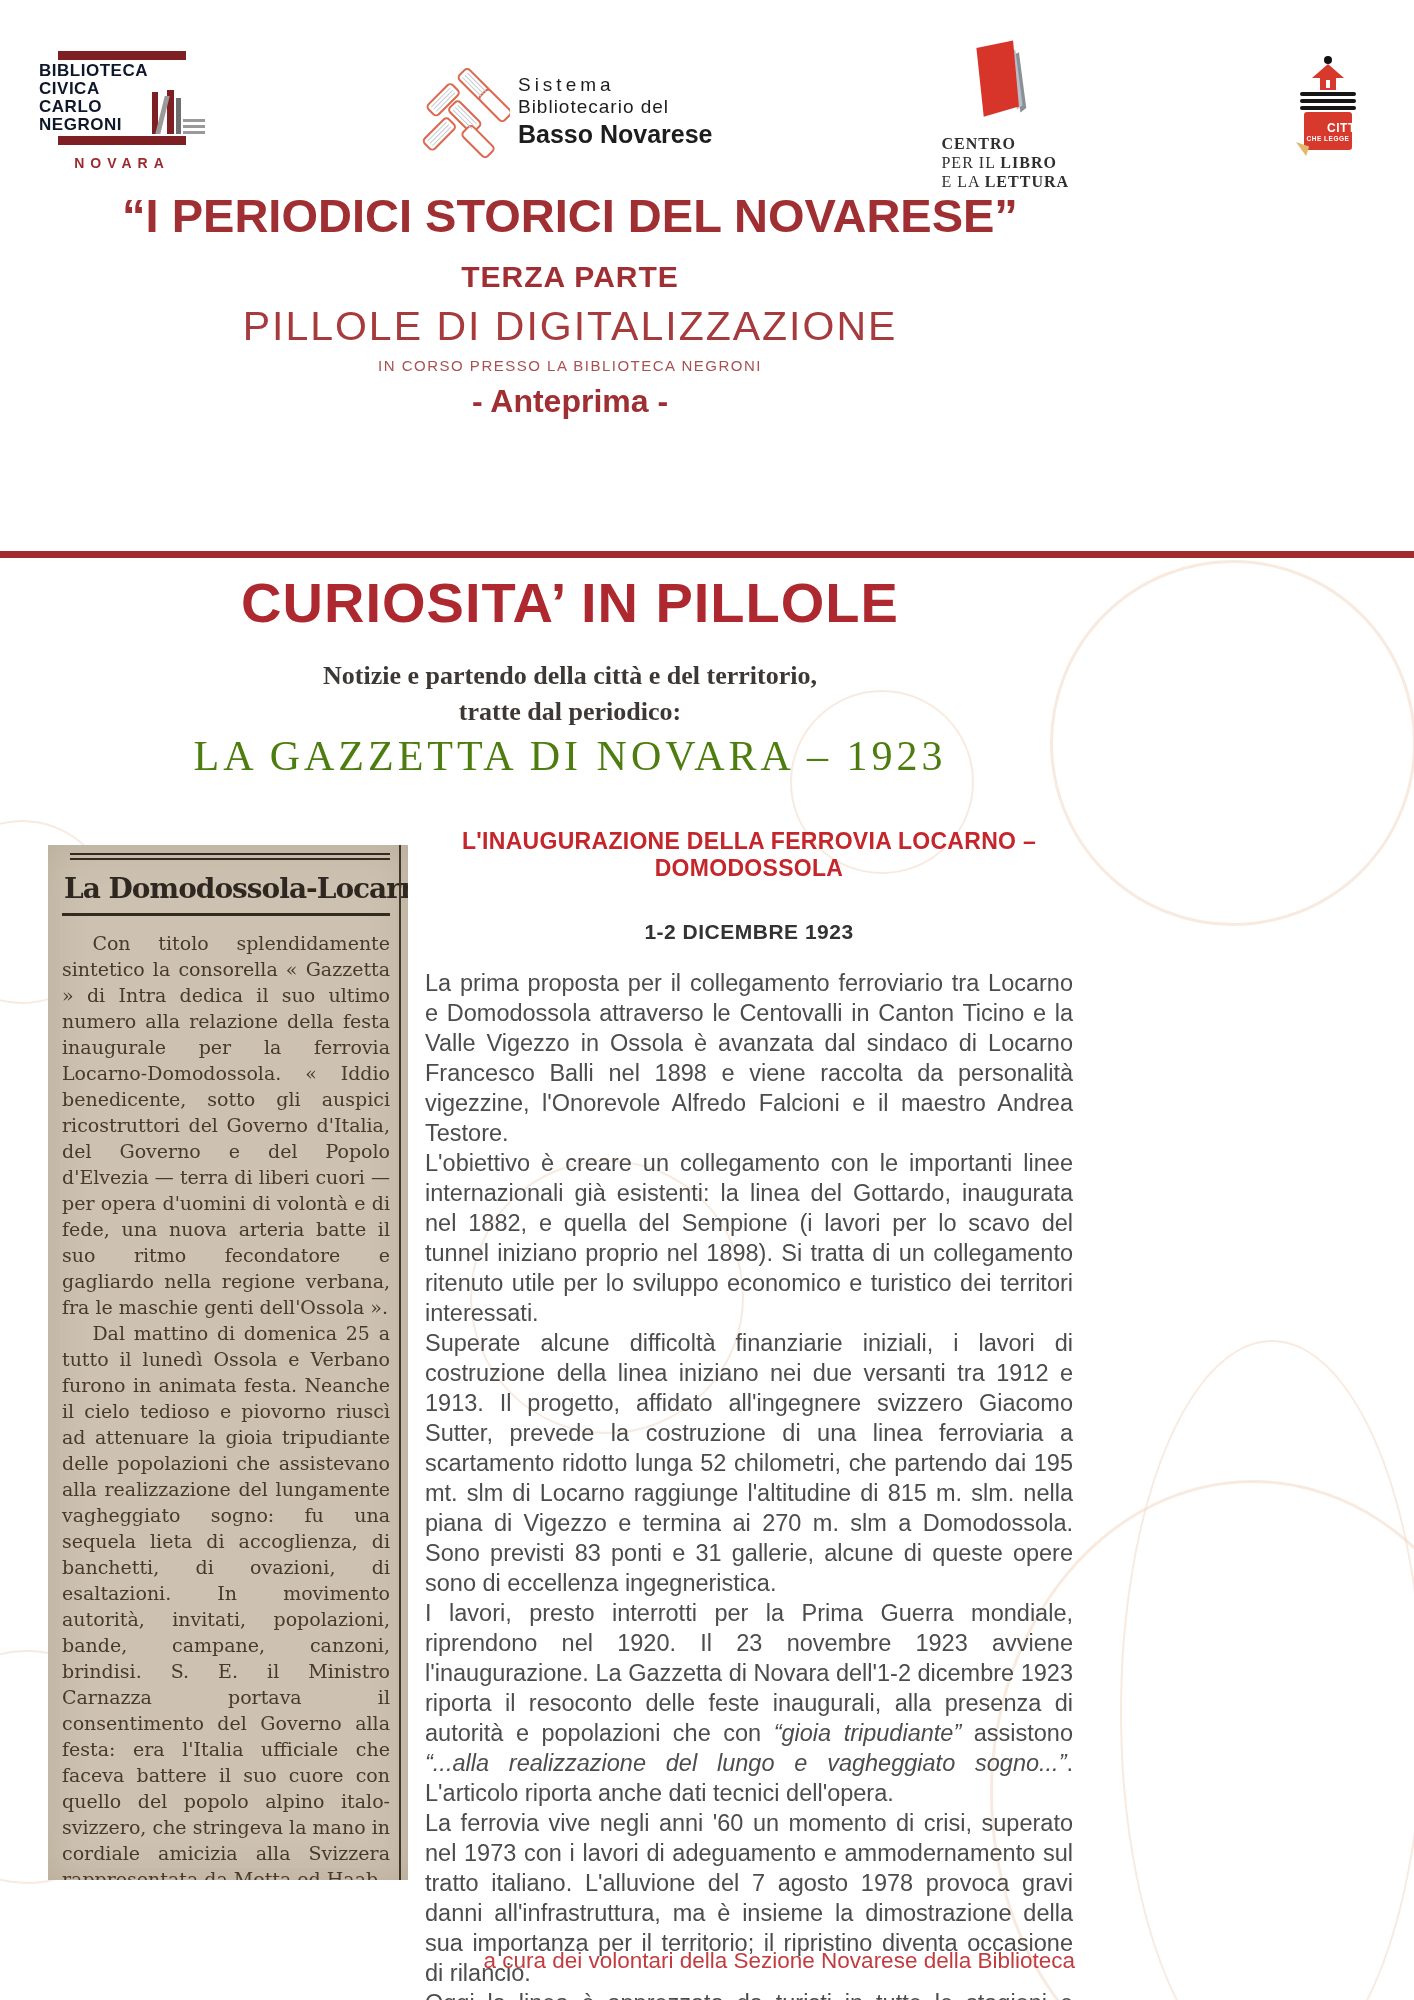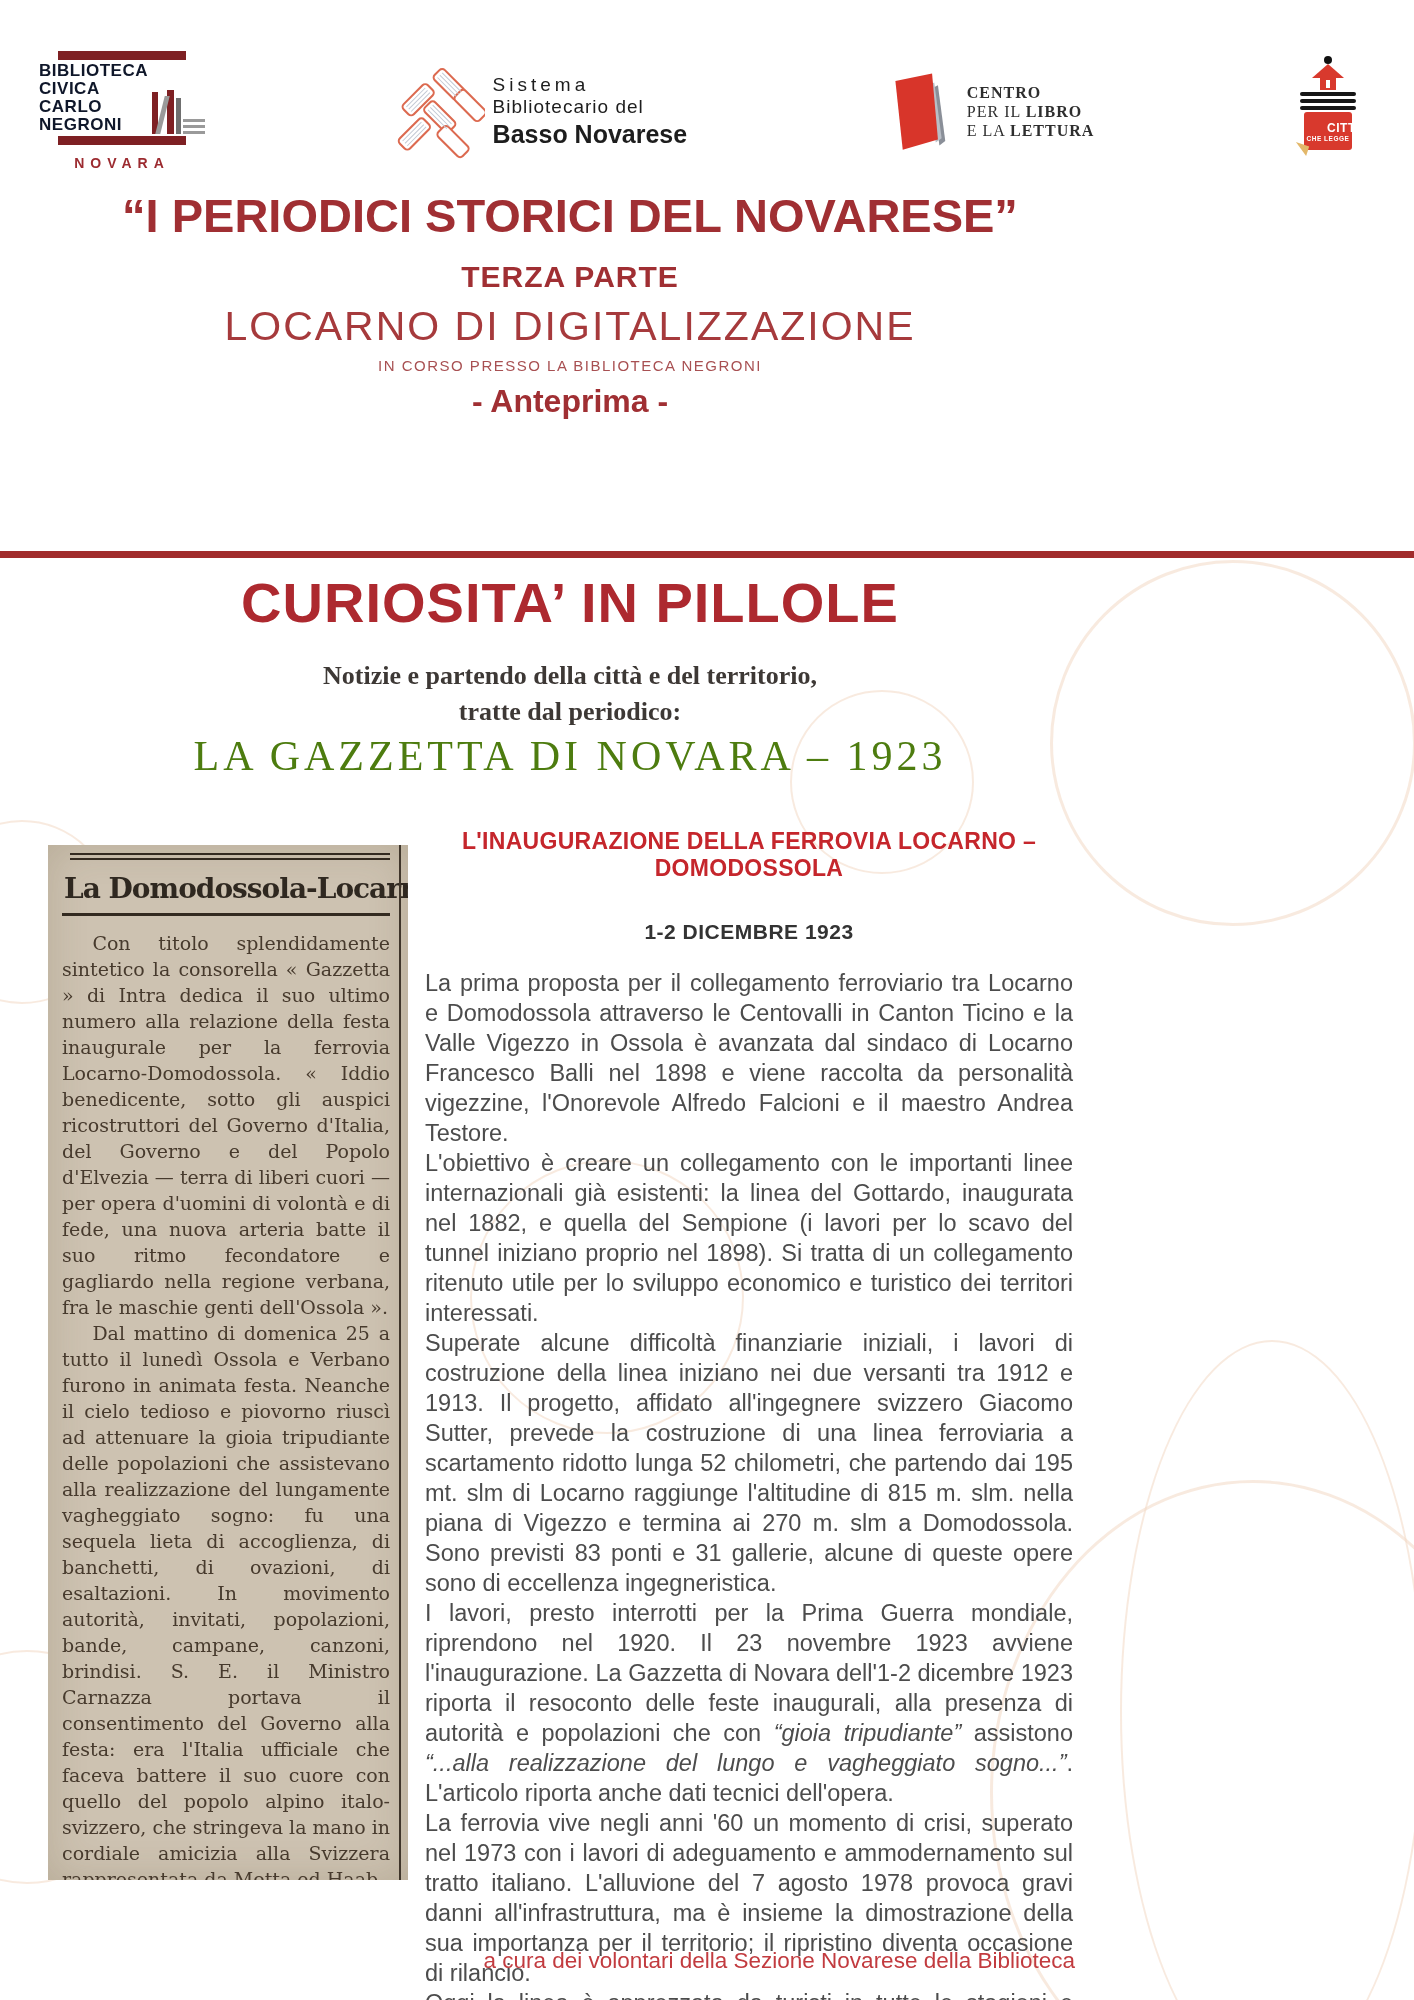--- a/index.html
+++ b/index.html
@@ -188,21 +188,21 @@
         </g>
       </svg>
       <div class="btxt">
         <div class="t1">Sistema</div>
         <div class="t2">Bibliotecario del</div>
         <div class="t3">Basso Novarese</div>
       </div>
     </div>
 
 
-    <div class="logo centro" style="flex-direction:row;">
+    <div class="logo centro" style="flex-direction:column;">
       <svg width="66" height="92" viewBox="0 0 90 110">
         <polygon points="64,20 74,96 66,102 56,24" fill="#8a8f98"></polygon>
         <polygon points="59,16 69,92 61,98 51,20" fill="#b9bec6"></polygon>
         <polygon points="6,14 56,4 64,94 16,108" fill="#d8352a"></polygon>
       </svg>
       <div class="ctxt">
         <div><b>CENTRO</b></div>
         <div><span>PER IL </span><b>LIBRO</b></div>
         <div><span>E LA </span><b>LETTURA</b></div>
       </div>
@@ -226,21 +226,21 @@
         </div>
         <i class="ribbon"></i>
       </div>
     </div>
 
   </div>
 
   <div class="titleblock">
     <div class="main-title">“I PERIODICI STORICI DEL NOVARESE”</div>
     <div class="terza">TERZA PARTE</div>
-    <div class="progetto">LOCARNO DI DIGITALIZZAZIONE</div>
+    <div class="progetto">PILLOLE DI DIGITALIZZAZIONE</div>
     <div class="incorso">IN CORSO PRESSO LA BIBLIOTECA NEGRONI</div>
     <div class="anteprima">- Anteprima -</div>
     <div class="curiosita">CURIOSITA’ IN PILLOLE</div>
     <div class="notizie">
       <div>Notizie e partendo della città e del territorio,</div>
       <div>tratte dal periodico:</div>
     </div>
     <div class="gazzetta">LA GAZZETTA DI NOVARA – 1923</div>
   </div>
 

